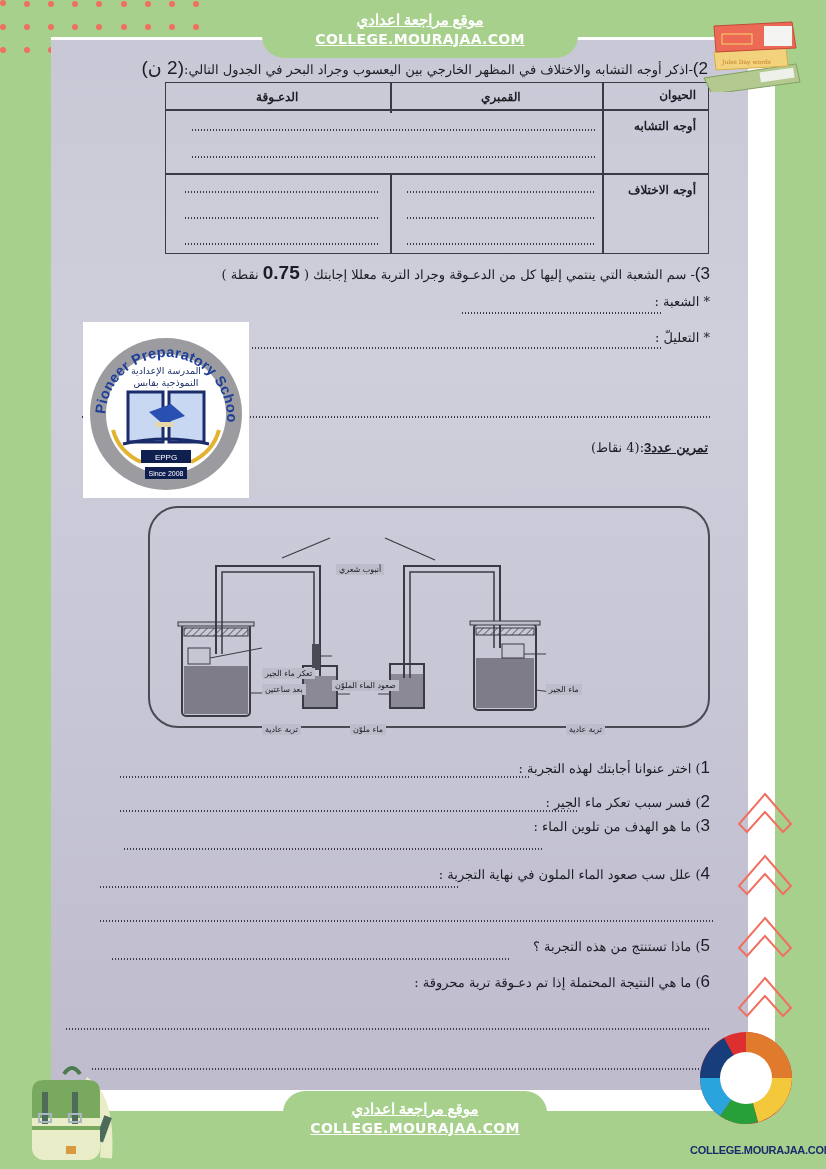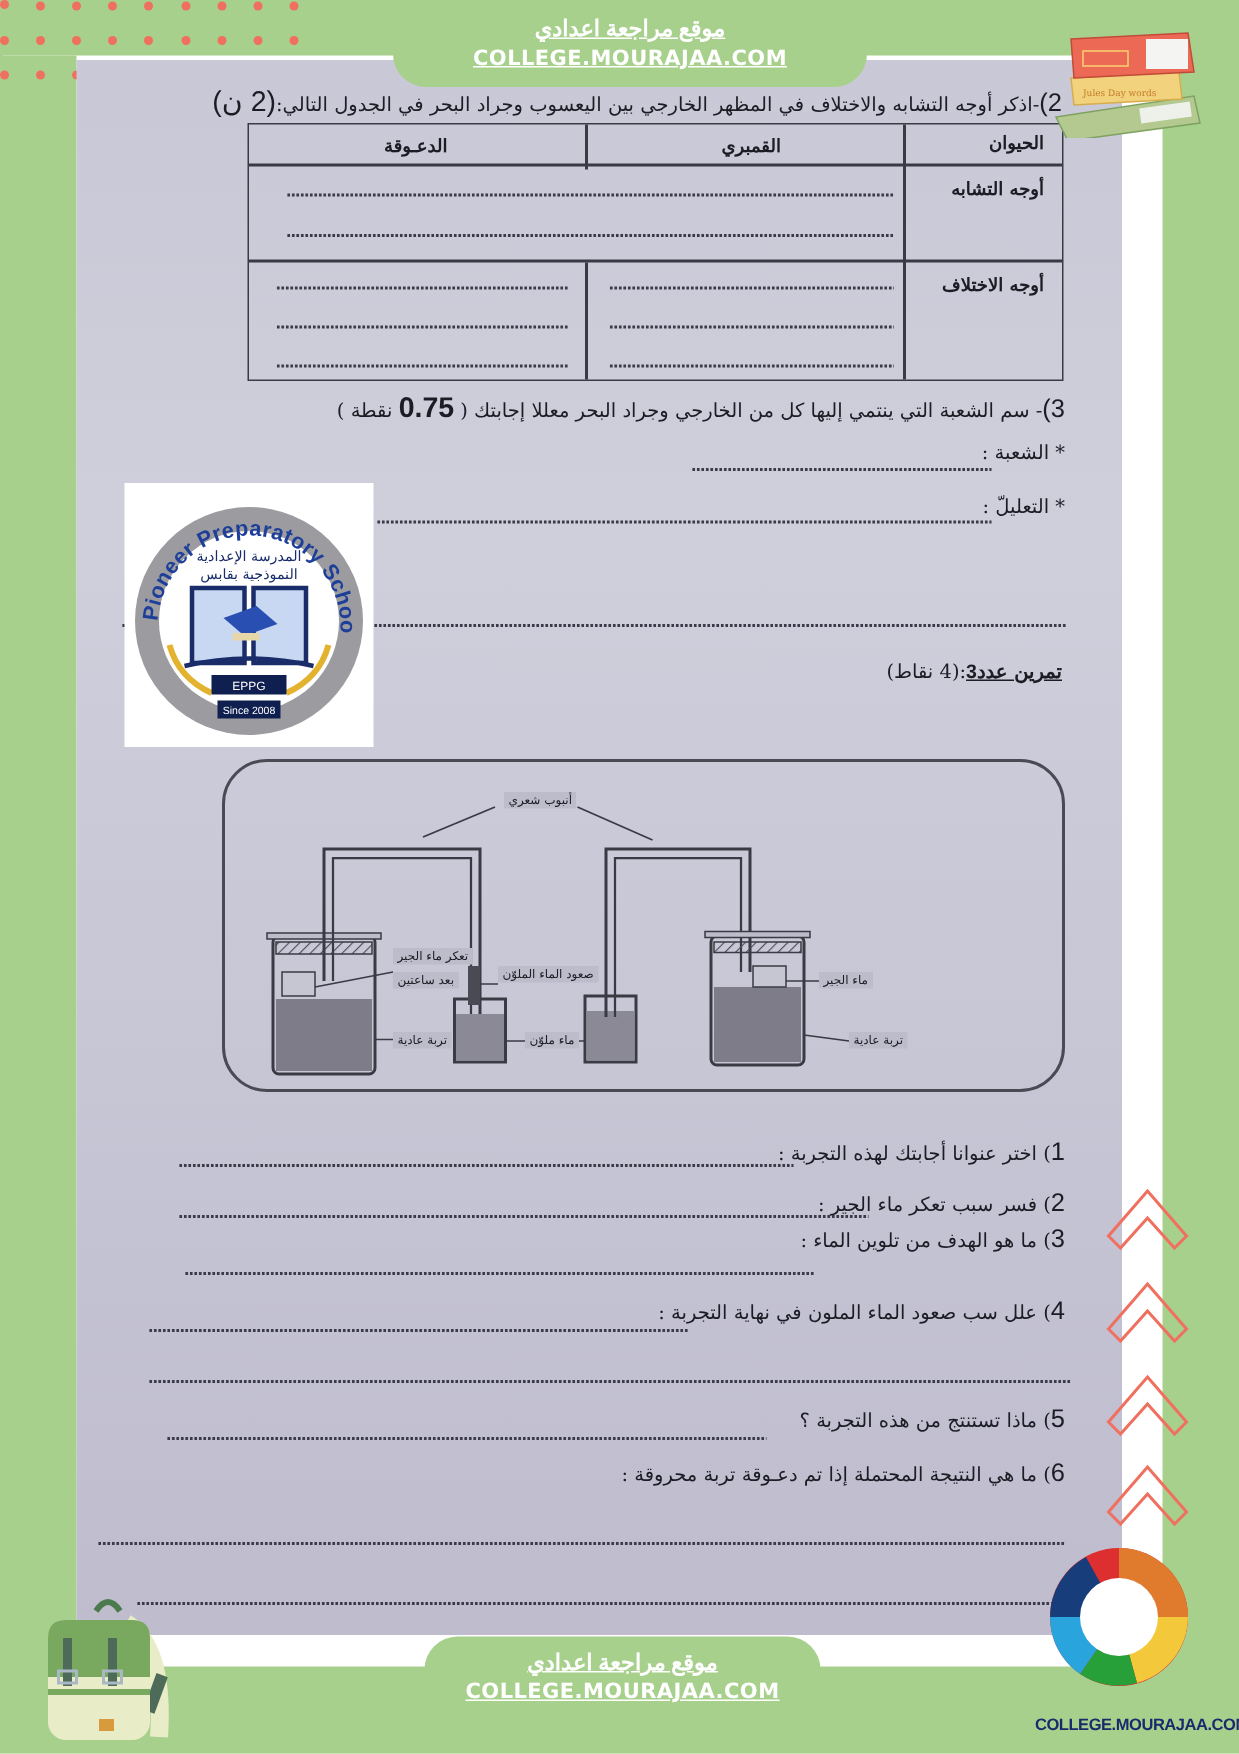--- a/index.html
+++ b/index.html
@@ -42,21 +42,21 @@
   .tbl { position: absolute; left: 114px; top: 42px; width: 544px; height: 172px; border: 1.5px solid #3a3a44; }
   .tbl .vl { position: absolute; top: 0; bottom: 0; width: 1.5px; background: #3a3a44; }
   .tbl .hl { position: absolute; left: 0; right: 0; height: 1.5px; background: #3a3a44; }
   .tbl .cell { position: absolute; font-size: 12px; font-weight: bold; white-space: nowrap; }
 
   
   .ex-title { font-weight: bold; font-size: 13px; text-decoration: underline; }
 
   
   .diagram { position: absolute; left: 97px; top: 466px; width: 562px; height: 222px; border: 2px solid #4a4a55; border-radius: 30px; }
-  .lbl { position: absolute; font-size: 8px; background: #bdbccb; padding: 1px 3px; white-space: nowrap; direction: rtl; }
+  .lbl { position: absolute; font-size: 8px; background: #bdbccb; padding: 1px 3px; white-space: nowrap; direction: rtl; margin-top: 36px; }
 
   
   .logo-box { left: 83px; top: 322px; width: 166px; height: 176px; background: #ffffff; }
 
   
   .tab-top {
     left: 262px; top: 0; width: 316px; height: 58px; background: #a8d08d;
     border-radius: 0 0 22px 22px;
     text-align: center; color: #ffffff;
   }
@@ -134,21 +134,21 @@
 
       <div class="dotline" style="left:240px; width:190px; top:108px"></div>
       <div class="dotline" style="left:240px; width:190px; top:134px"></div>
       <div class="dotline" style="left:240px; width:190px; top:160px"></div>
       <div class="dotline" style="left:18px; width:195px; top:108px"></div>
       <div class="dotline" style="left:18px; width:195px; top:134px"></div>
       <div class="dotline" style="left:18px; width:195px; top:160px"></div>
     </div>
 
     <div class="q rtl" style="right:38px; top:222px;">
-      <span class="num">3)</span><span>- سم الشعبة التي ينتمي إليها كل من الخارجي وجراد البحر معللا إجابتك (</span> <span class="pts" style="font-weight:bold">0.75</span> <span>نقطة )</span>
+      <span class="num">3)</span><span>- سم الشعبة التي ينتمي إليها كل من الدعـوقة وجراد التربة معللا إجابتك (</span> <span class="pts" style="font-weight:bold">0.75</span> <span>نقطة )</span>
     </div>
     <div class="q rtl" style="right:38px; top:254px;">* الشعبة :</div>
     <div class="dotline" style="left:410px; width:200px; top:272px"></div>
     <div class="q rtl" style="right:38px; top:290px;">* التعليلّ :</div>
     <div class="dotline" style="left:200px; width:410px; top:307px"></div>
 
     <div class="dotline" style="left:30px; width:630px; top:376px"></div>
 
     <div class="q rtl" style="right:40px; top:400px;">
       <span class="ex-title">تمرين عدد</span><span class="num ex-title" style="font-weight:bold">3</span><span>:(4 نقاط)</span>

